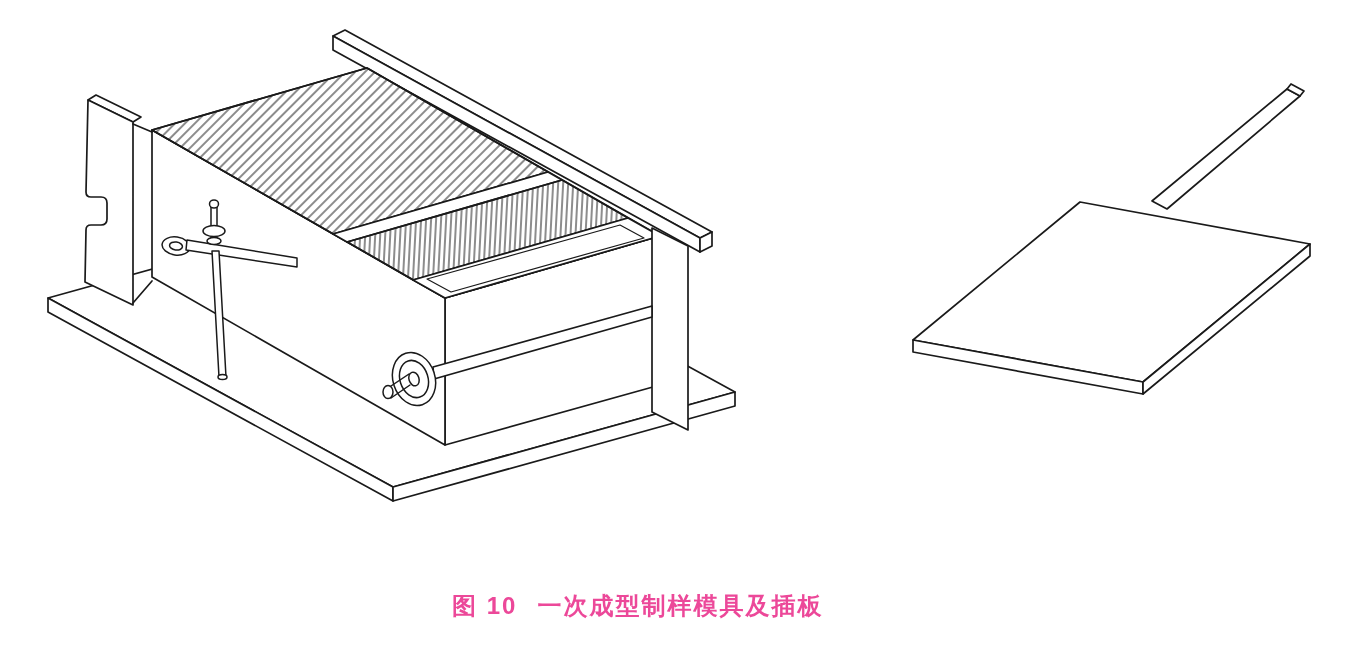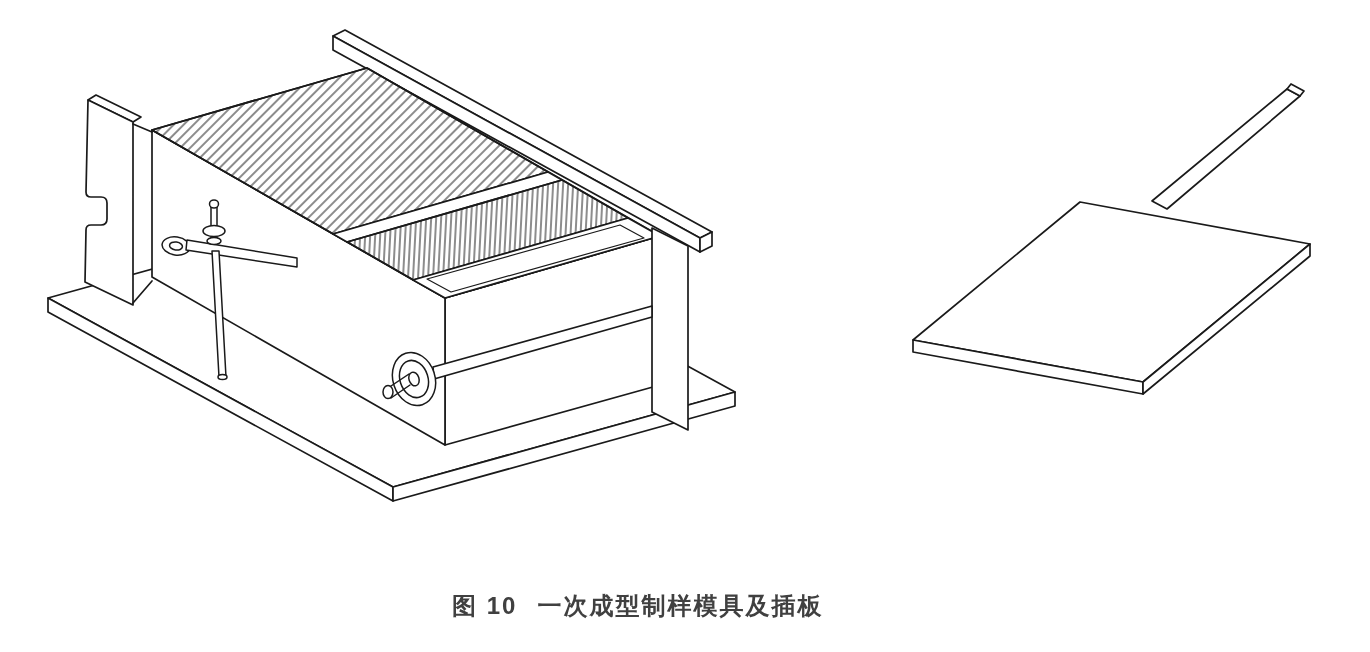--- a/index.html
+++ b/index.html
@@ -10,21 +10,21 @@
     overflow:hidden;
     font-family:"Liberation Sans","DejaVu Sans",sans-serif;
   }
   .drawing{position:absolute;left:0;top:0;}
   .caption{
     position:absolute;
     left:452px;top:590px;
     font-weight:bold;
     font-size:24px;
     letter-spacing:2px;
-    color:#404040;
+    color:#ec4899;
     white-space:nowrap;
   }
   .caption .gap{display:inline-block;width:20px;}
   svg polygon, svg path, svg line, svg ellipse{
     stroke:#1a1a1a;
     stroke-linejoin:round;
     stroke-linecap:round;
   }
 </style>
 </head>

